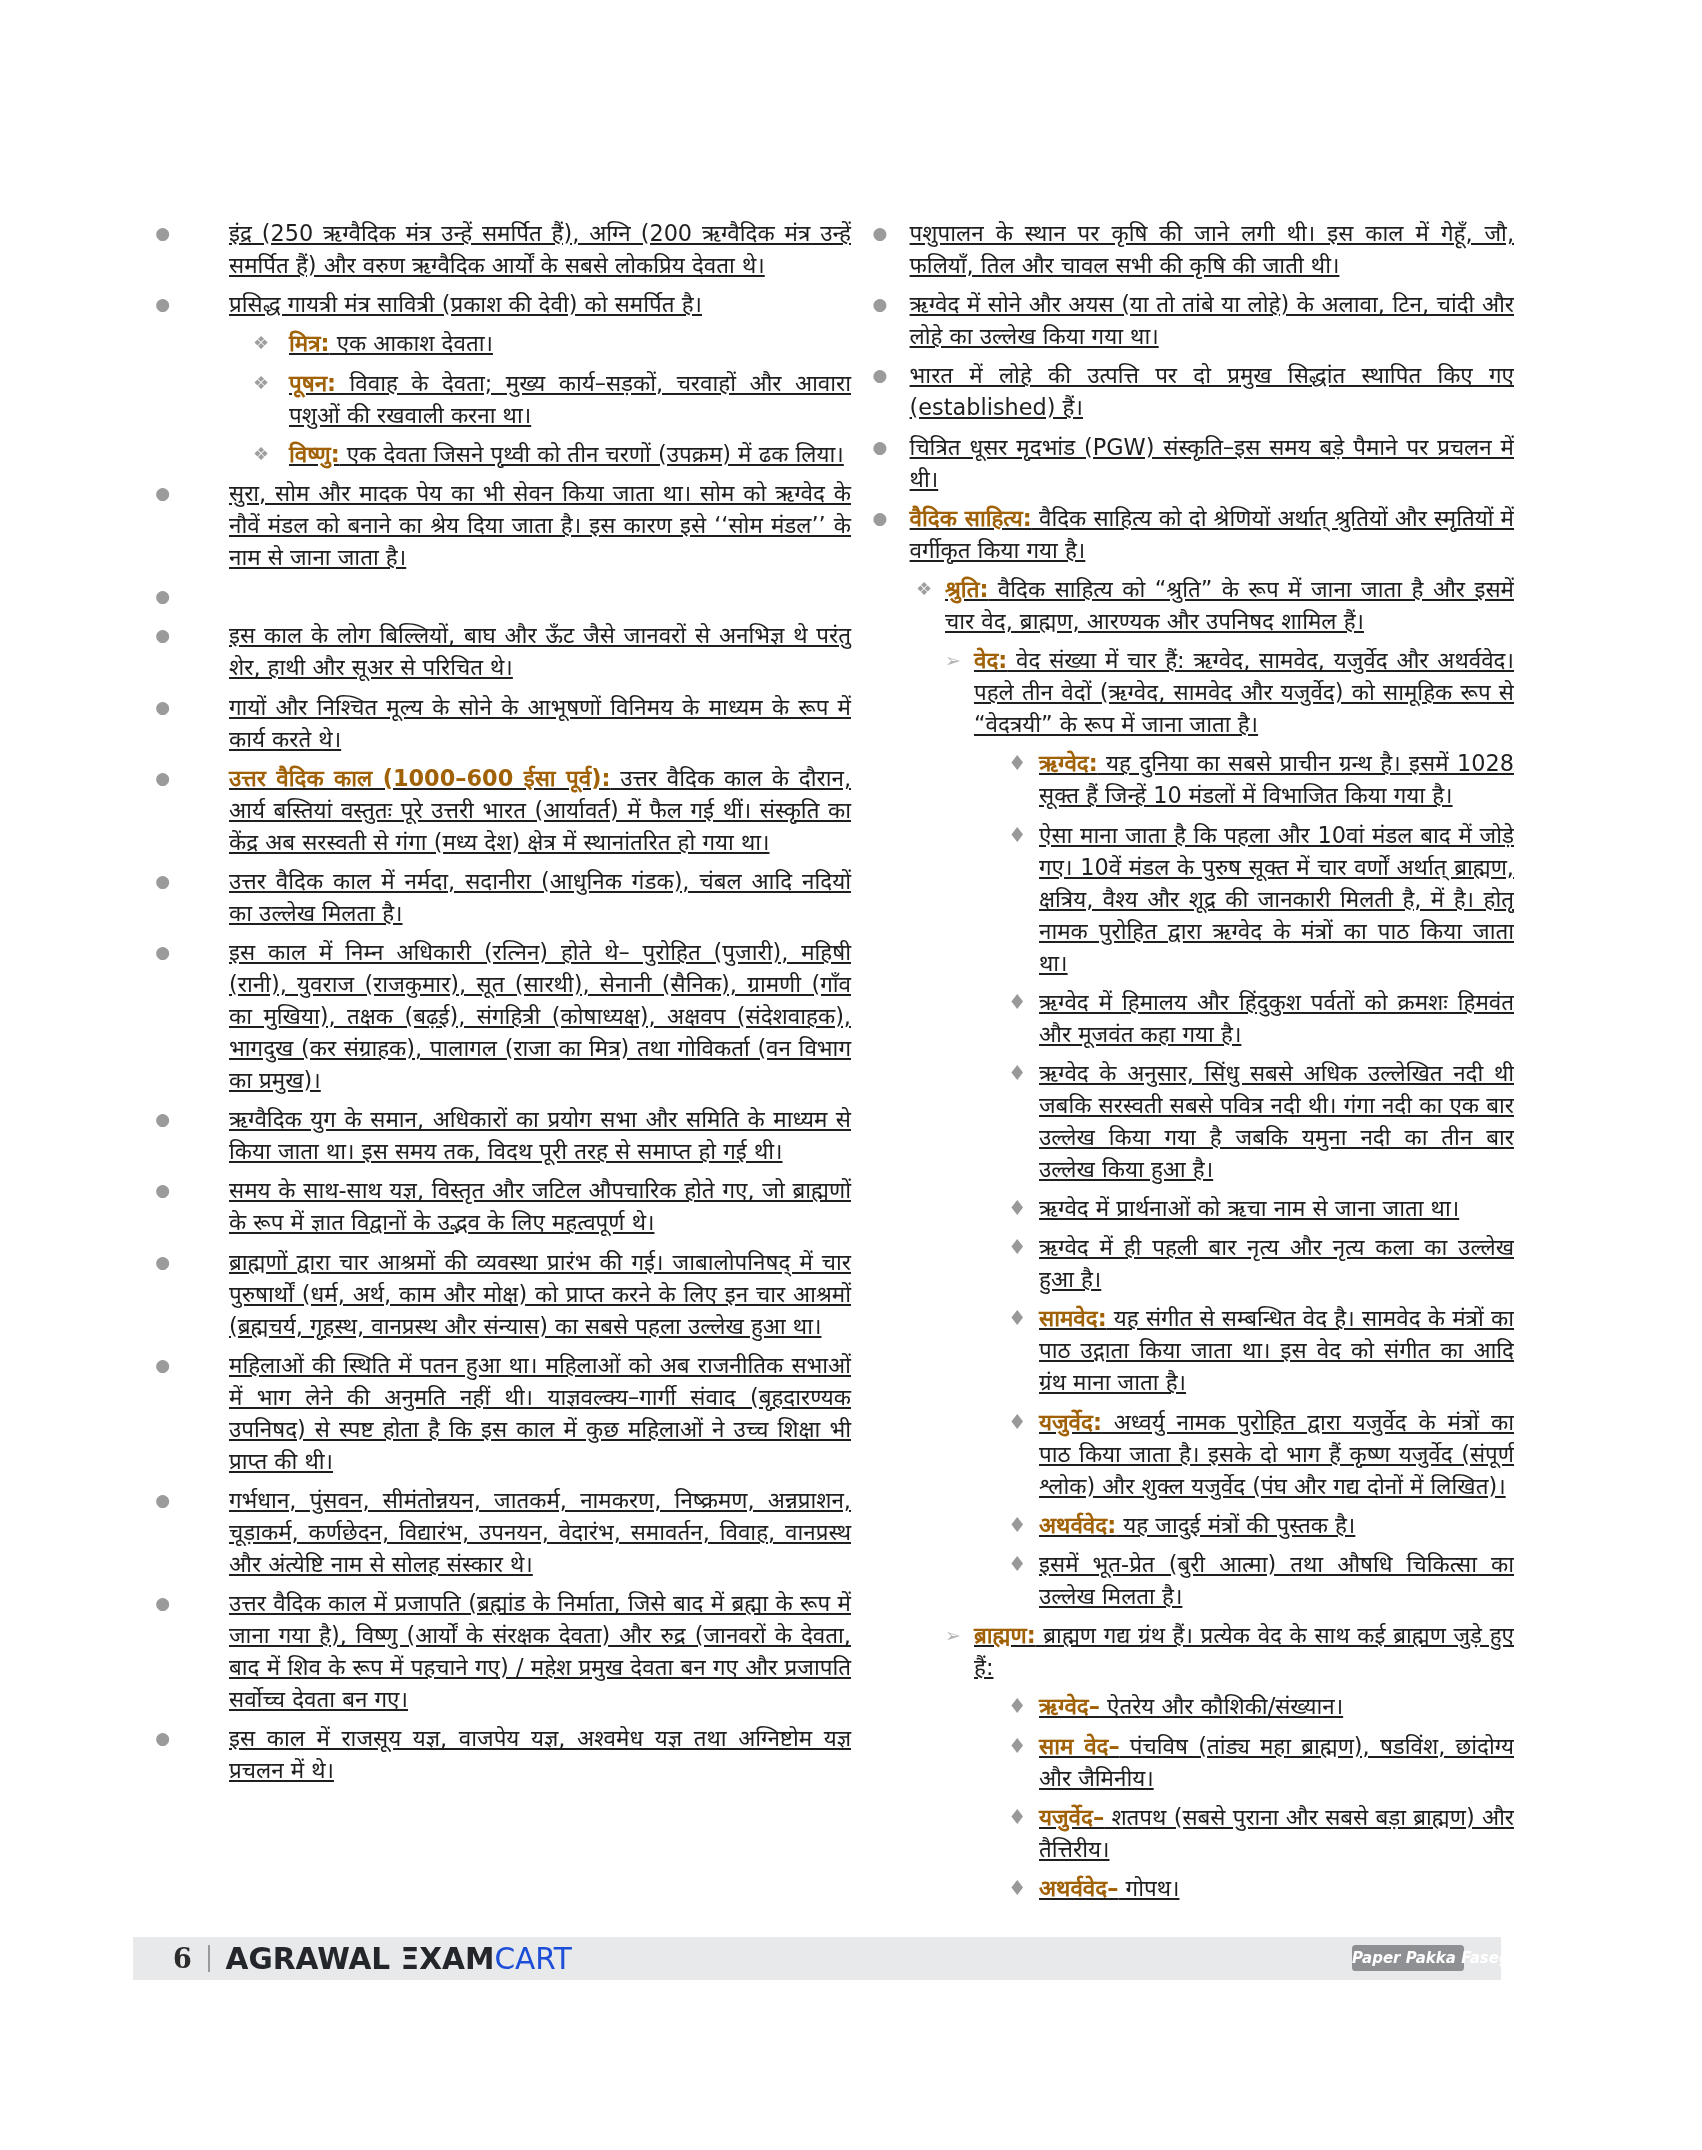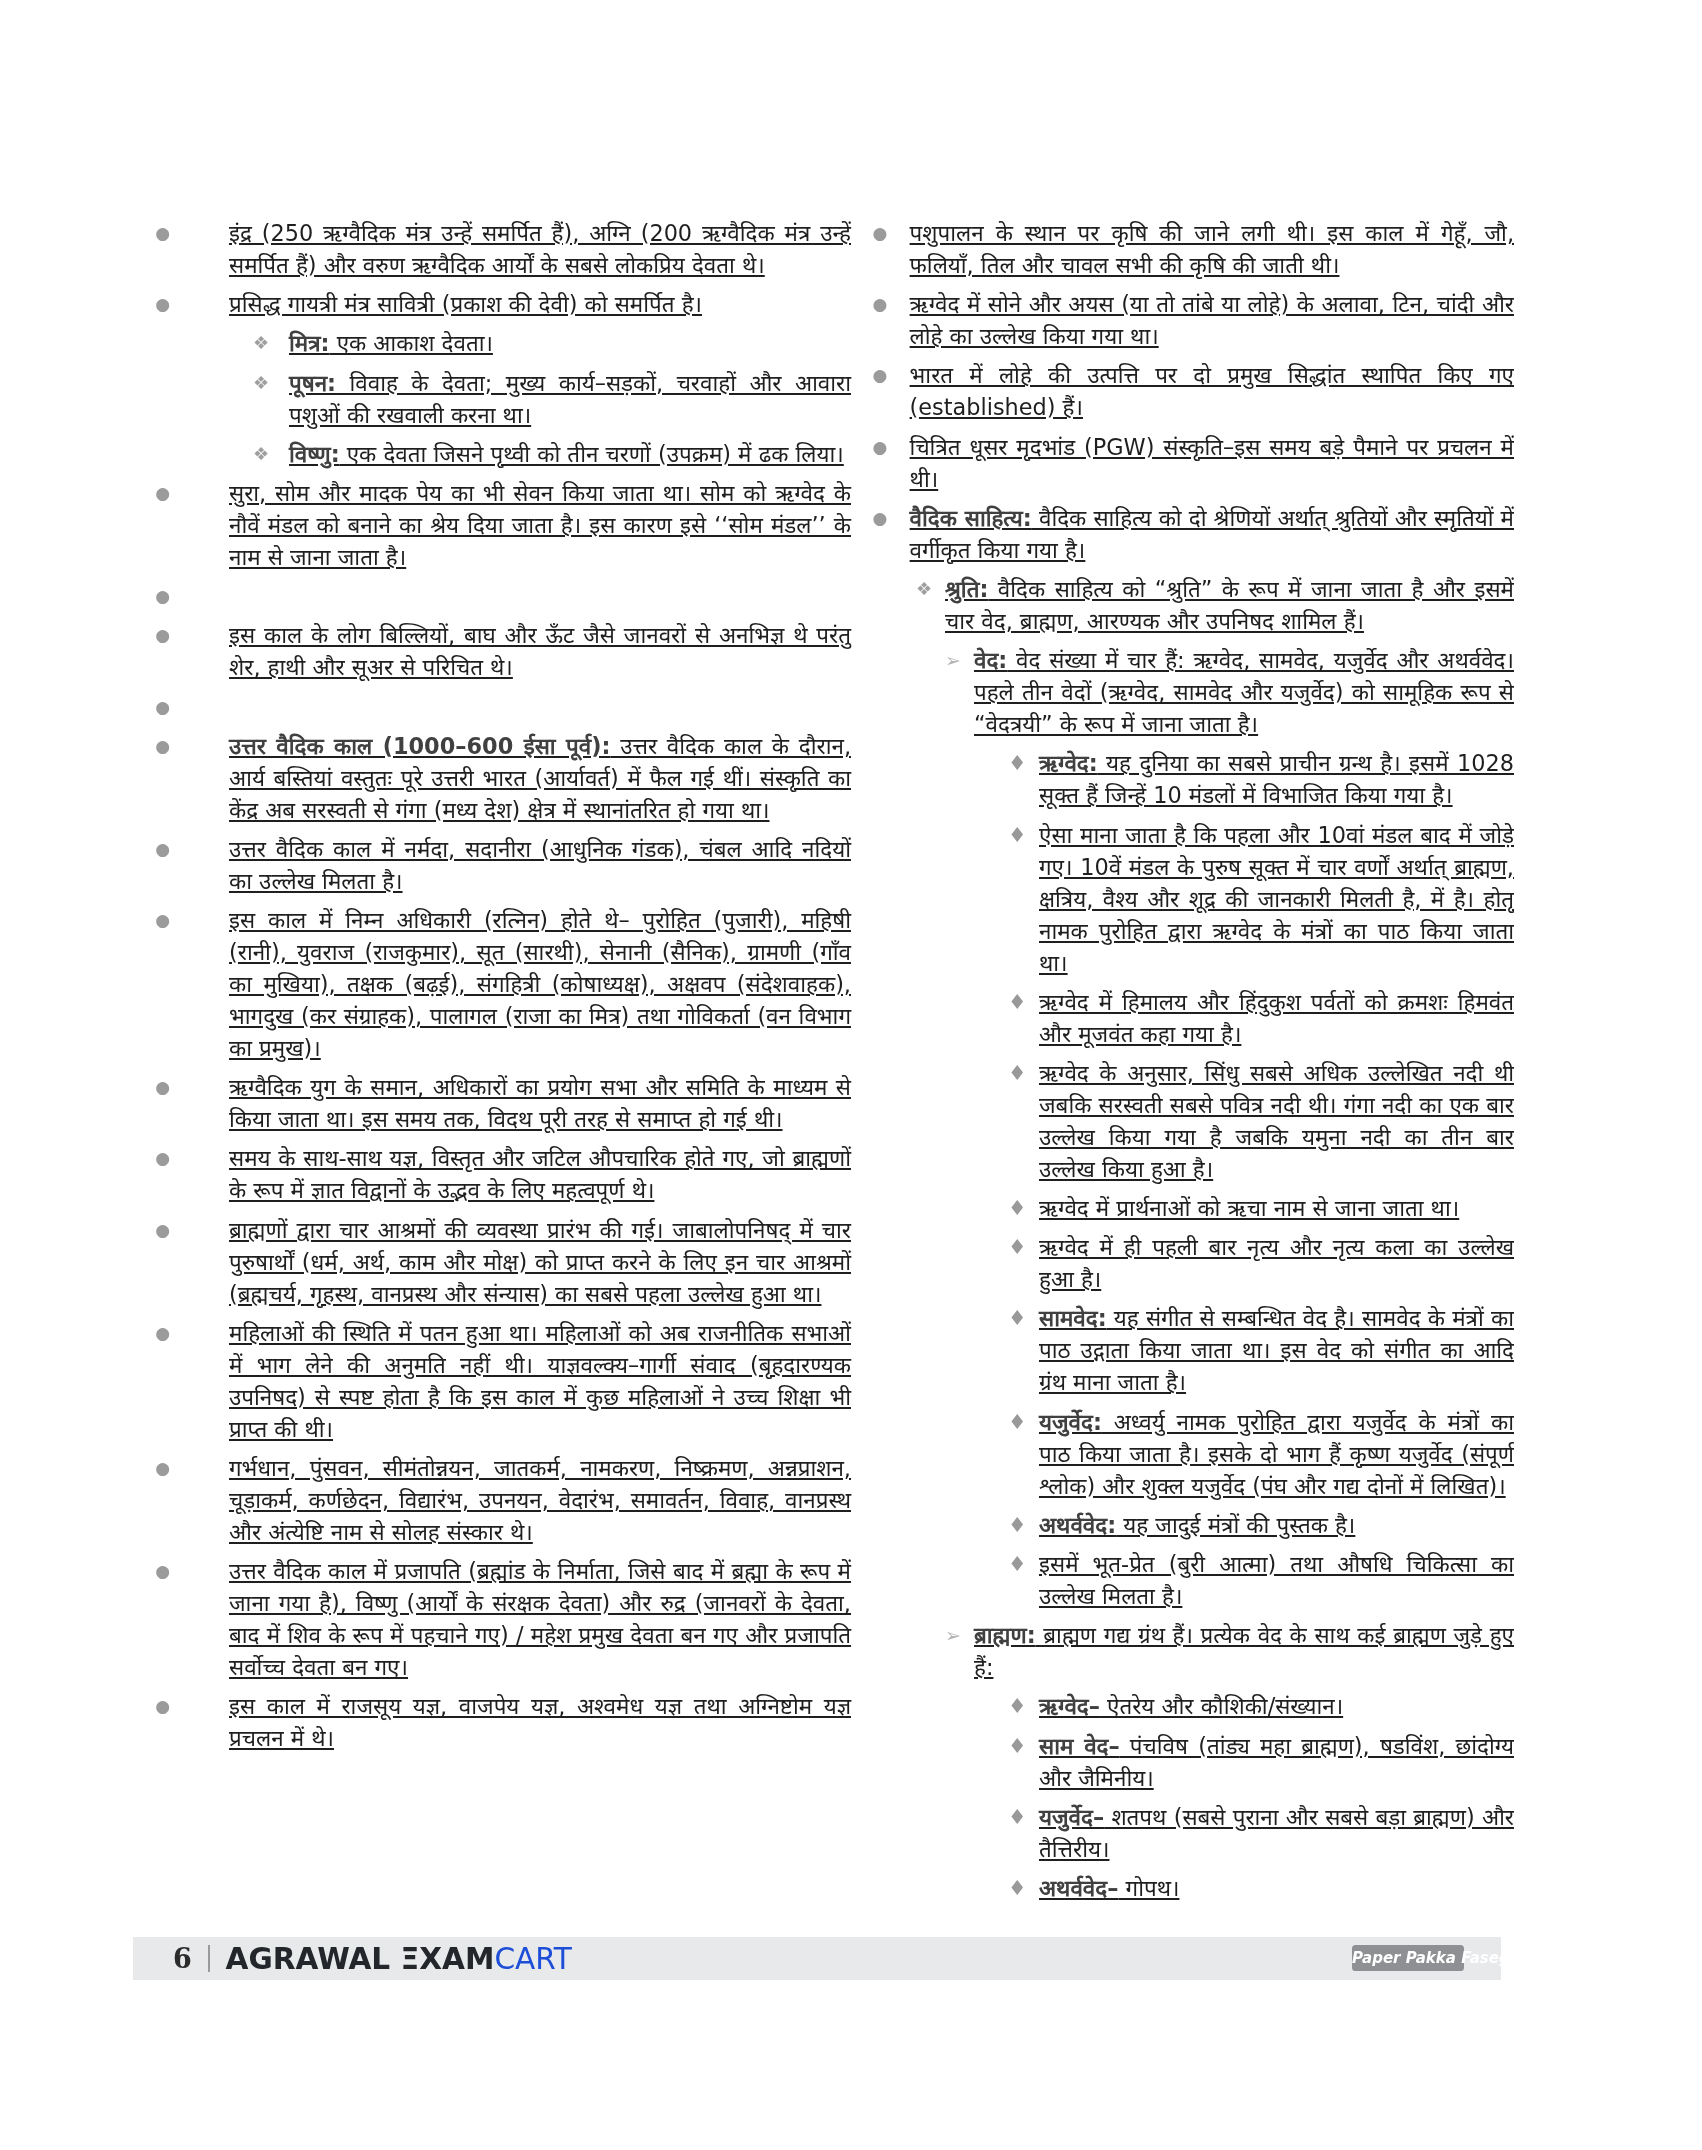--- a/index.html
+++ b/index.html
@@ -5,21 +5,21 @@
   html,body{margin:0;padding:0;background:#ffffff;}
   .page{position:relative;width:1703px;height:2150px;background:#ffffff;overflow:hidden;
         font-family:"DejaVu Sans","Liberation Sans",sans-serif;color:#1f1f1f;}
   .columns{position:absolute;left:148px;top:217px;width:1366px;height:1724px;
            display:flex;gap:18px;overflow:hidden;}
   .col{font-size:22.4px;line-height:32px;}
   .col-left{width:703px;flex:none;}
   .col-right{width:645px;flex:none;}
   .item{display:flex;margin-bottom:7.2px;}
   .item .text{flex:1;text-align:justify;text-decoration:underline;}
-  .item .text .b{font-weight:bold;color:#404040;}
+  .item .text .b{font-weight:bold;color:#a16207;}
   .marker{flex:none;box-sizing:border-box;}
   
   .m1{color:#9b9b9b;font-size:17px;}
   .m2{color:#9e9e9e;font-size:18px;}
   .m3{color:#b3b3b3;font-size:19px;}
   .m4{color:#999999;font-size:20.6px;}
   
   .col-left .lv1{margin-left:0;}
   .col-left .lv1 .marker{width:81px;padding-left:7.2px;}
   .col-left .lv2{margin-left:105px;}
@@ -80,20 +80,21 @@
         </div>
         <div class="item lv1">
           <span class="marker m1">●</span>
         </div>
         <div class="item lv1">
           <span class="marker m1">●</span>
           <div class="text"><span>इस काल के लोग बिल्लियों, बाघ और ऊँट जैसे जानवरों से अनभिज्ञ थे परंतु शेर, हाथी और सूअर से परिचित थे।</span></div>
         </div>
         <div class="item lv1">
           <span class="marker m1">●</span>
+          <div class="text"><span>गायों और निश्चित मूल्य के सोने के आभूषणों विनिमय के माध्यम के रूप में कार्य करते थे।</span></div>
         </div>
         <div class="item lv1">
           <span class="marker m1">●</span>
           <div class="text"><span class="b">उत्तर वैदिक काल (1000–600 ईसा पूर्व):</span><span> उत्तर वैदिक काल के दौरान, आर्य बस्तियां वस्तुतः पूरे उत्तरी भारत (आर्यावर्त) में फैल गई थीं। संस्कृति का केंद्र अब सरस्वती से गंगा (मध्य देश) क्षेत्र में स्थानांतरित हो गया था।</span></div>
         </div>
         <div class="item lv1">
           <span class="marker m1">●</span>
           <div class="text"><span>उत्तर वैदिक काल में नर्मदा, सदानीरा (आधुनिक गंडक), चंबल आदि नदियों का उल्लेख मिलता है।</span></div>
         </div>
         <div class="item lv1">

